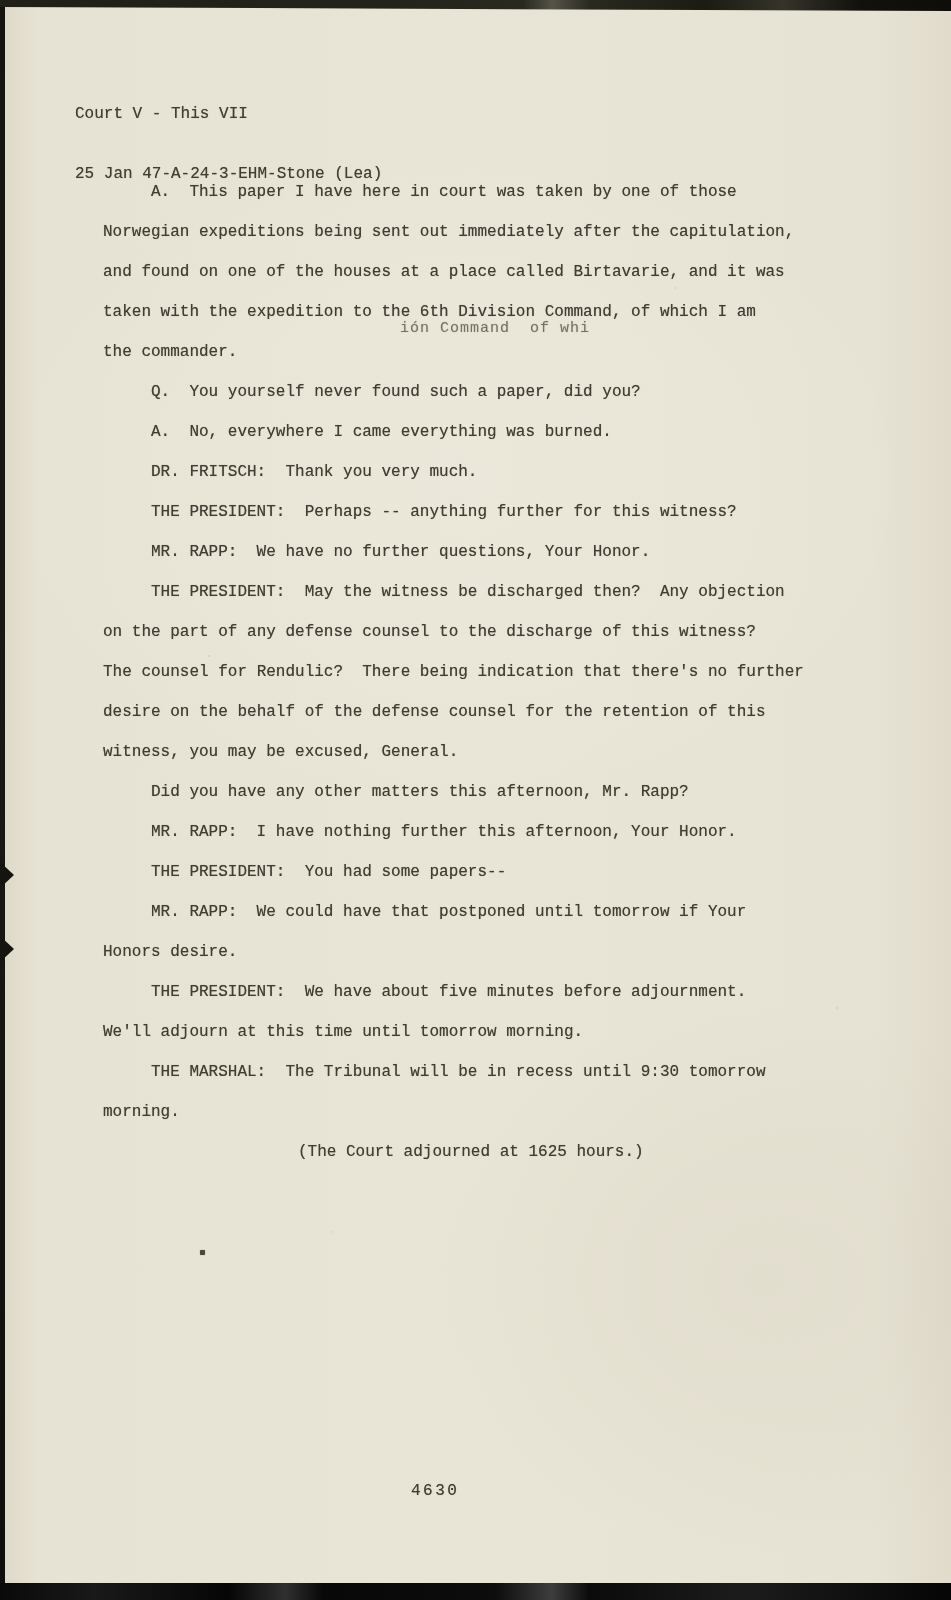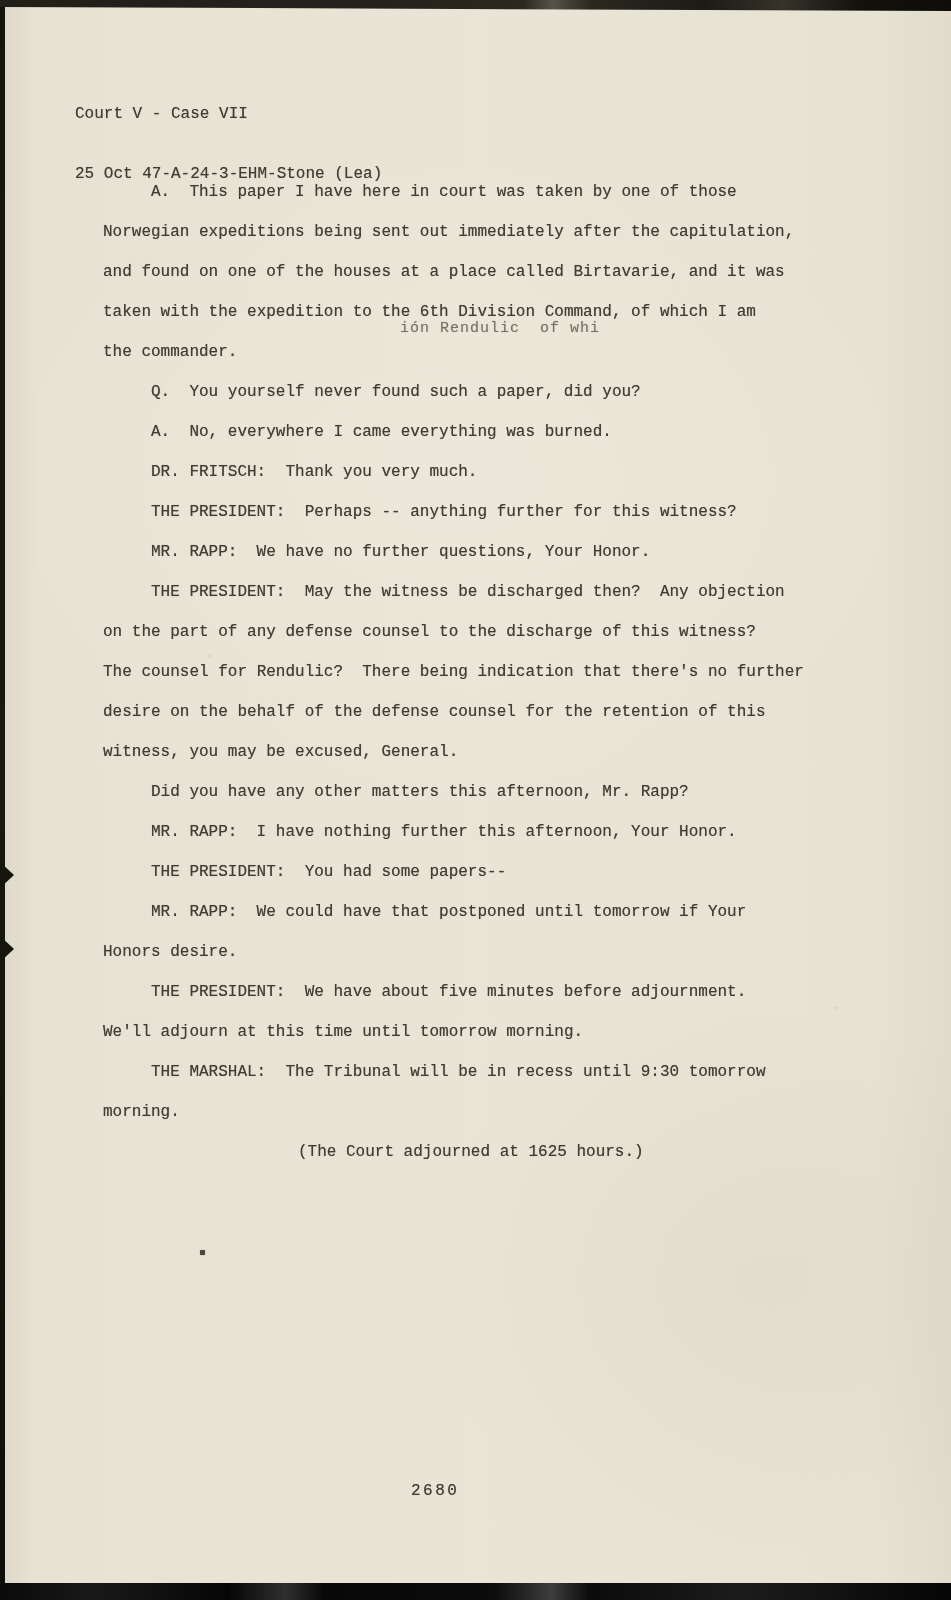--- a/index.html
+++ b/index.html
@@ -131,24 +131,24 @@
 <div class="scan">
   <div class="paper"></div>
 
   <div class="edge-top"></div>
   <div class="edge-left"></div>
   <div class="binder-bump bump-1"></div>
   <div class="binder-bump bump-2"></div>
   <div class="edge-bottom"></div>
 
   <div class="doc-header typed">
-    <div>Court V - Case VII</div>
-    <div>25 Oct 47-A-24-3-EHM-Stone (Lea)</div>
+    <div>Court V - This VII</div>
+    <div>25 Jan 47-A-24-3-EHM-Stone (Lea)</div>
   </div>
 
-  <div class="ghost typed">ión Rendulic  of whi</div>
+  <div class="ghost typed">ión Command  of whi</div>
 
   <div class="transcript typed"><div class="tline" style="padding-left: 48px;">A.  This paper I have here in court was taken by one of those</div><div class="tline" style="padding-left: 0px;">Norwegian expeditions being sent out immediately after the capitulation,</div><div class="tline" style="padding-left: 0px;">and found on one of the houses at a place called Birtavarie, and it was</div><div class="tline" style="padding-left: 0px;">taken with the expedition to the 6th Division Command, of which I am</div><div class="tline" style="padding-left: 0px;">the commander.</div><div class="tline" style="padding-left: 48px;">Q.  You yourself never found such a paper, did you?</div><div class="tline" style="padding-left: 48px;">A.  No, everywhere I came everything was burned.</div><div class="tline" style="padding-left: 48px;">DR. FRITSCH:  Thank you very much.</div><div class="tline" style="padding-left: 48px;">THE PRESIDENT:  Perhaps -- anything further for this witness?</div><div class="tline" style="padding-left: 48px;">MR. RAPP:  We have no further questions, Your Honor.</div><div class="tline" style="padding-left: 48px;">THE PRESIDENT:  May the witness be discharged then?  Any objection</div><div class="tline" style="padding-left: 0px;">on the part of any defense counsel to the discharge of this witness?</div><div class="tline" style="padding-left: 0px;">The counsel for Rendulic?  There being indication that there's no further</div><div class="tline" style="padding-left: 0px;">desire on the behalf of the defense counsel for the retention of this</div><div class="tline" style="padding-left: 0px;">witness, you may be excused, General.</div><div class="tline" style="padding-left: 48px;">Did you have any other matters this afternoon, Mr. Rapp?</div><div class="tline" style="padding-left: 48px;">MR. RAPP:  I have nothing further this afternoon, Your Honor.</div><div class="tline" style="padding-left: 48px;">THE PRESIDENT:  You had some papers--</div><div class="tline" style="padding-left: 48px;">MR. RAPP:  We could have that postponed until tomorrow if Your</div><div class="tline" style="padding-left: 0px;">Honors desire.</div><div class="tline" style="padding-left: 48px;">THE PRESIDENT:  We have about five minutes before adjournment.</div><div class="tline" style="padding-left: 0px;">We'll adjourn at this time until tomorrow morning.</div><div class="tline" style="padding-left: 48px;">THE MARSHAL:  The Tribunal will be in recess until 9:30 tomorrow</div><div class="tline" style="padding-left: 0px;">morning.</div><div class="tline" style="padding-left: 195px;">(The Court adjourned at 1625 hours.)</div></div>
 
-  <div class="page-number typed">2680</div>
+  <div class="page-number typed">4630</div>
 
   <div class="speck"></div>
 </div>
 
 </body></html>

